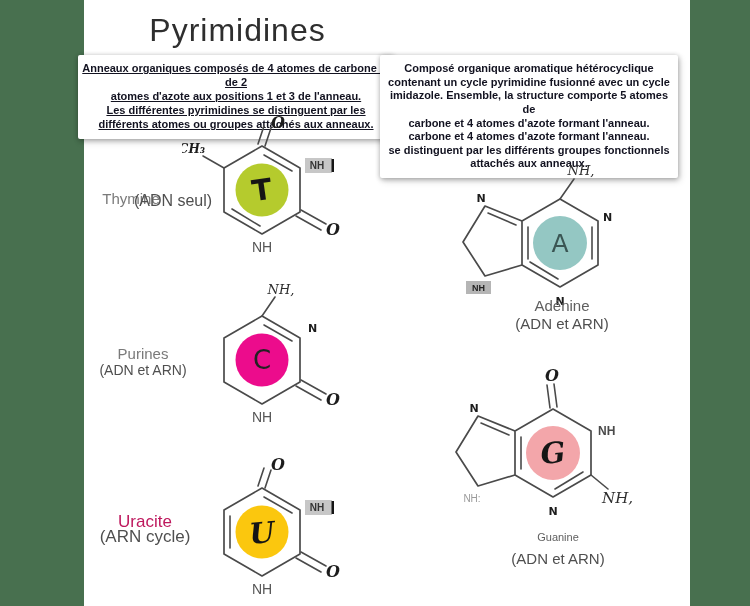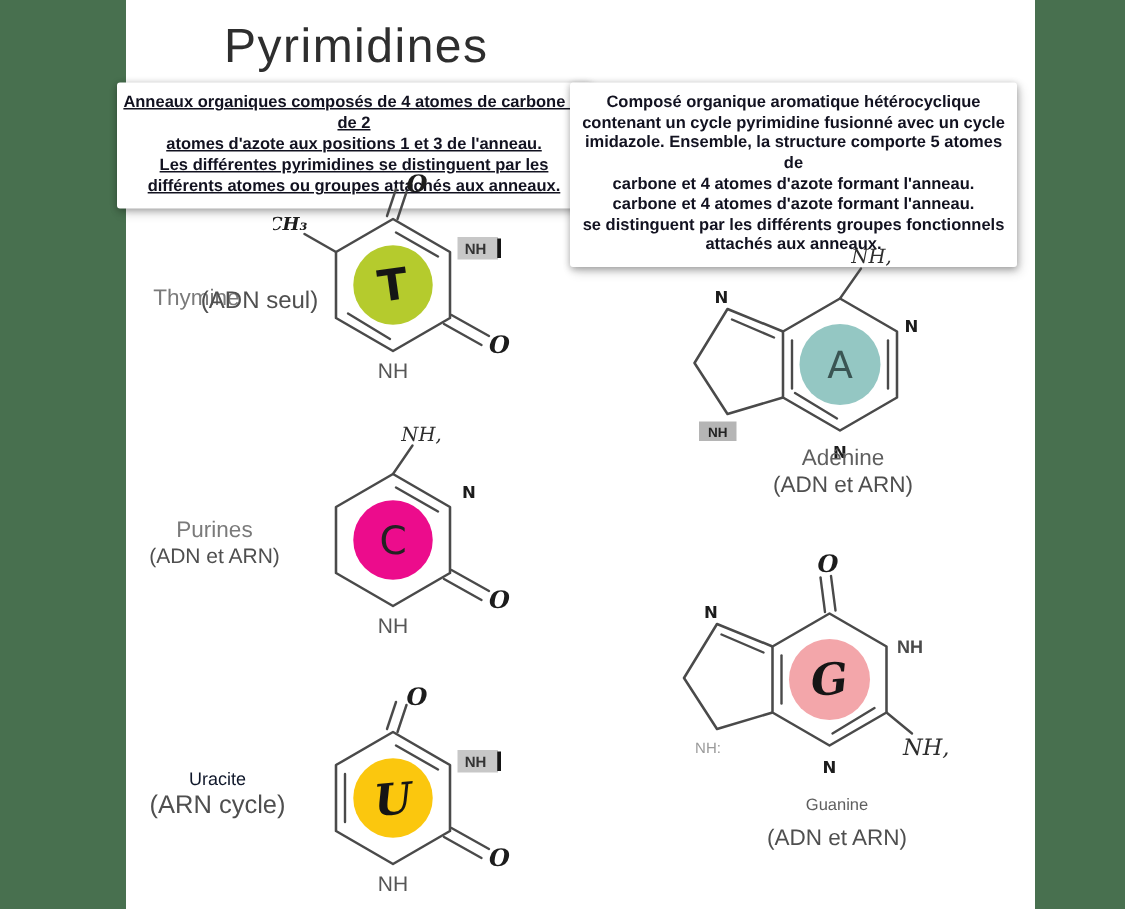--- a/index.html
+++ b/index.html
@@ -116,21 +116,21 @@
     <line class="bond" x1="114" y1="104" x2="139" y2="118"></line>
     <text class="atom-o" x="96" y="16" text-anchor="middle">O</text>
     <rect class="nh-box" x="123" y="46" width="27" height="15"></rect>
     <rect x="149.5" y="47" width="2.5" height="13" fill="#151515"></rect>
     <text class="nh-box-text" x="135" y="57" text-anchor="middle">NH</text>
     <text class="atom-o" x="151" y="123" text-anchor="middle">O</text>
     <text class="atom-nh-plain" x="80" y="140" text-anchor="middle">NH</text>
     <circle cx="80" cy="78" r="26.5" fill="#fbc70e"></circle>
     <text class="letter-script" x="80" y="89" text-anchor="middle" transform="rotate(-5 80 78)">U</text>
   </svg>
-  <div class="mol-name" style="left:95px;top:512px;width:100px;font-size:12px;color:#0f172a;">Uracite</div>
+  <div class="mol-name" style="left:95px;top:512px;width:100px;font-size:17px;color:#be185d;">Uracite</div>
   <div class="mol-presence" style="left:82px;top:527px;width:126px;font-size:17px;">(ARN cycle)</div>
 
   <svg class="mol-svg" style="left:435px;top:155px;" width="205" height="172" viewBox="0 0 205 172">
     <polygon class="ring" points="125,44 163,66 163,110 125,132 87,110 87,66"></polygon>
     <polyline class="ring" points="87,66 50,51 28,87 50,121 87,110"></polyline>
     <line class="bond" x1="125" y1="44" x2="139" y2="24"></line>
     <line class="bond" x1="53" y1="58" x2="81" y2="70"></line>
     <line class="bond" x1="93" y1="72" x2="93" y2="104"></line>
     <line class="bond" x1="157" y1="72" x2="157" y2="104"></line>
     <line class="bond" x1="95" y1="107" x2="123" y2="124"></line>

